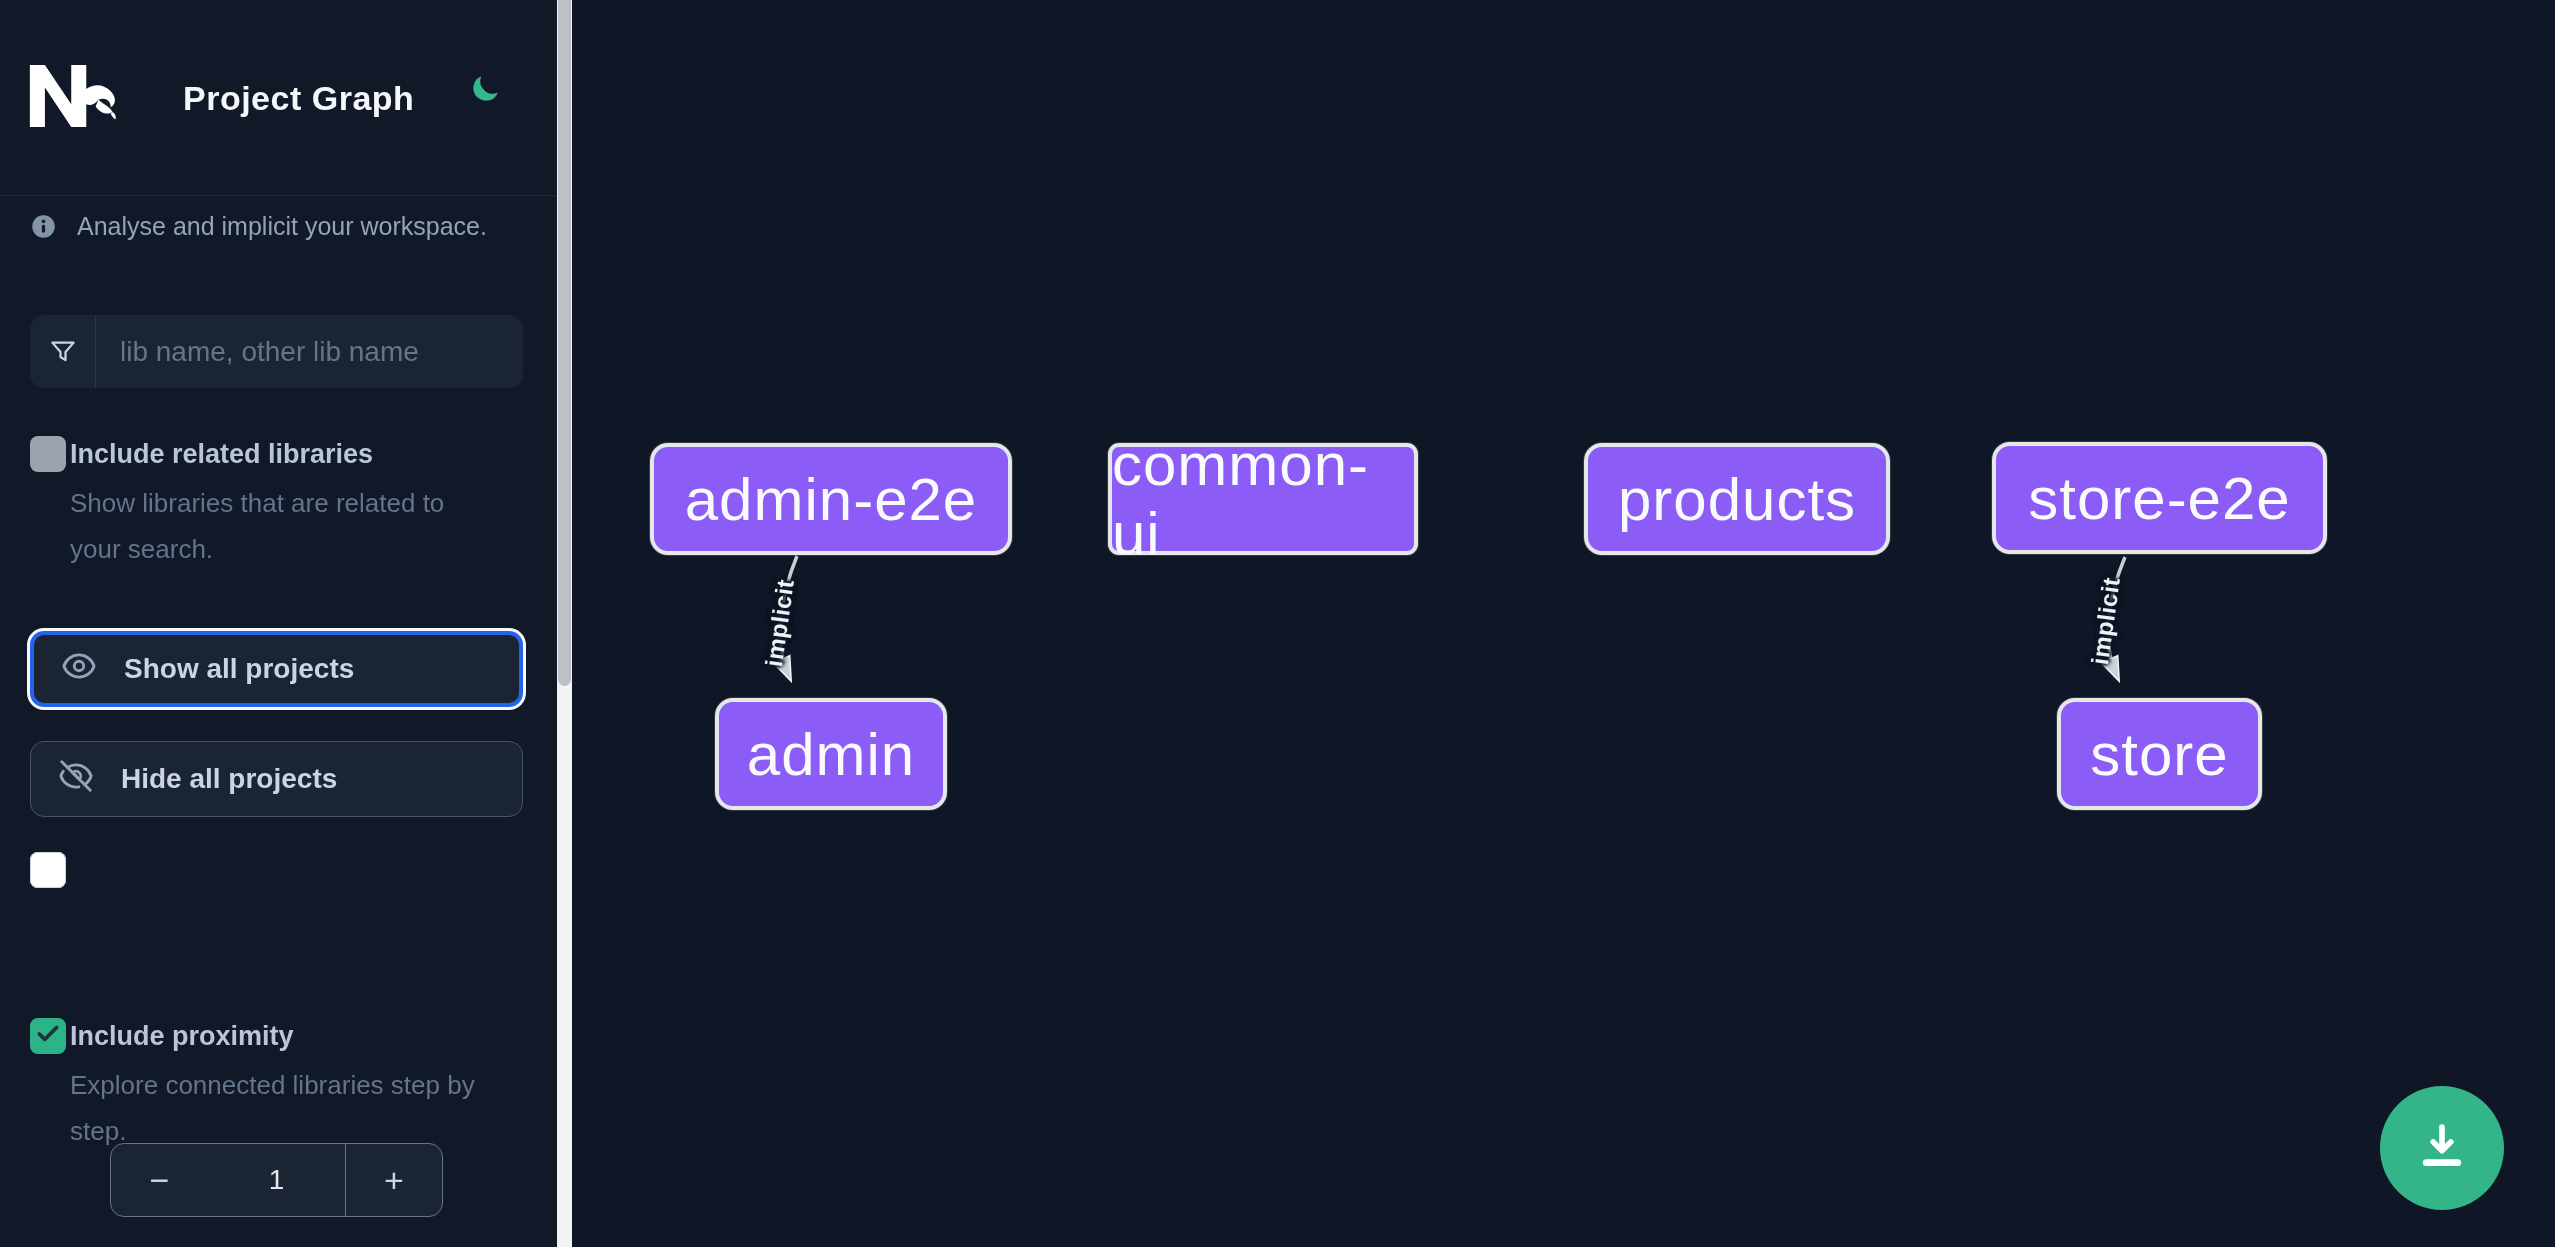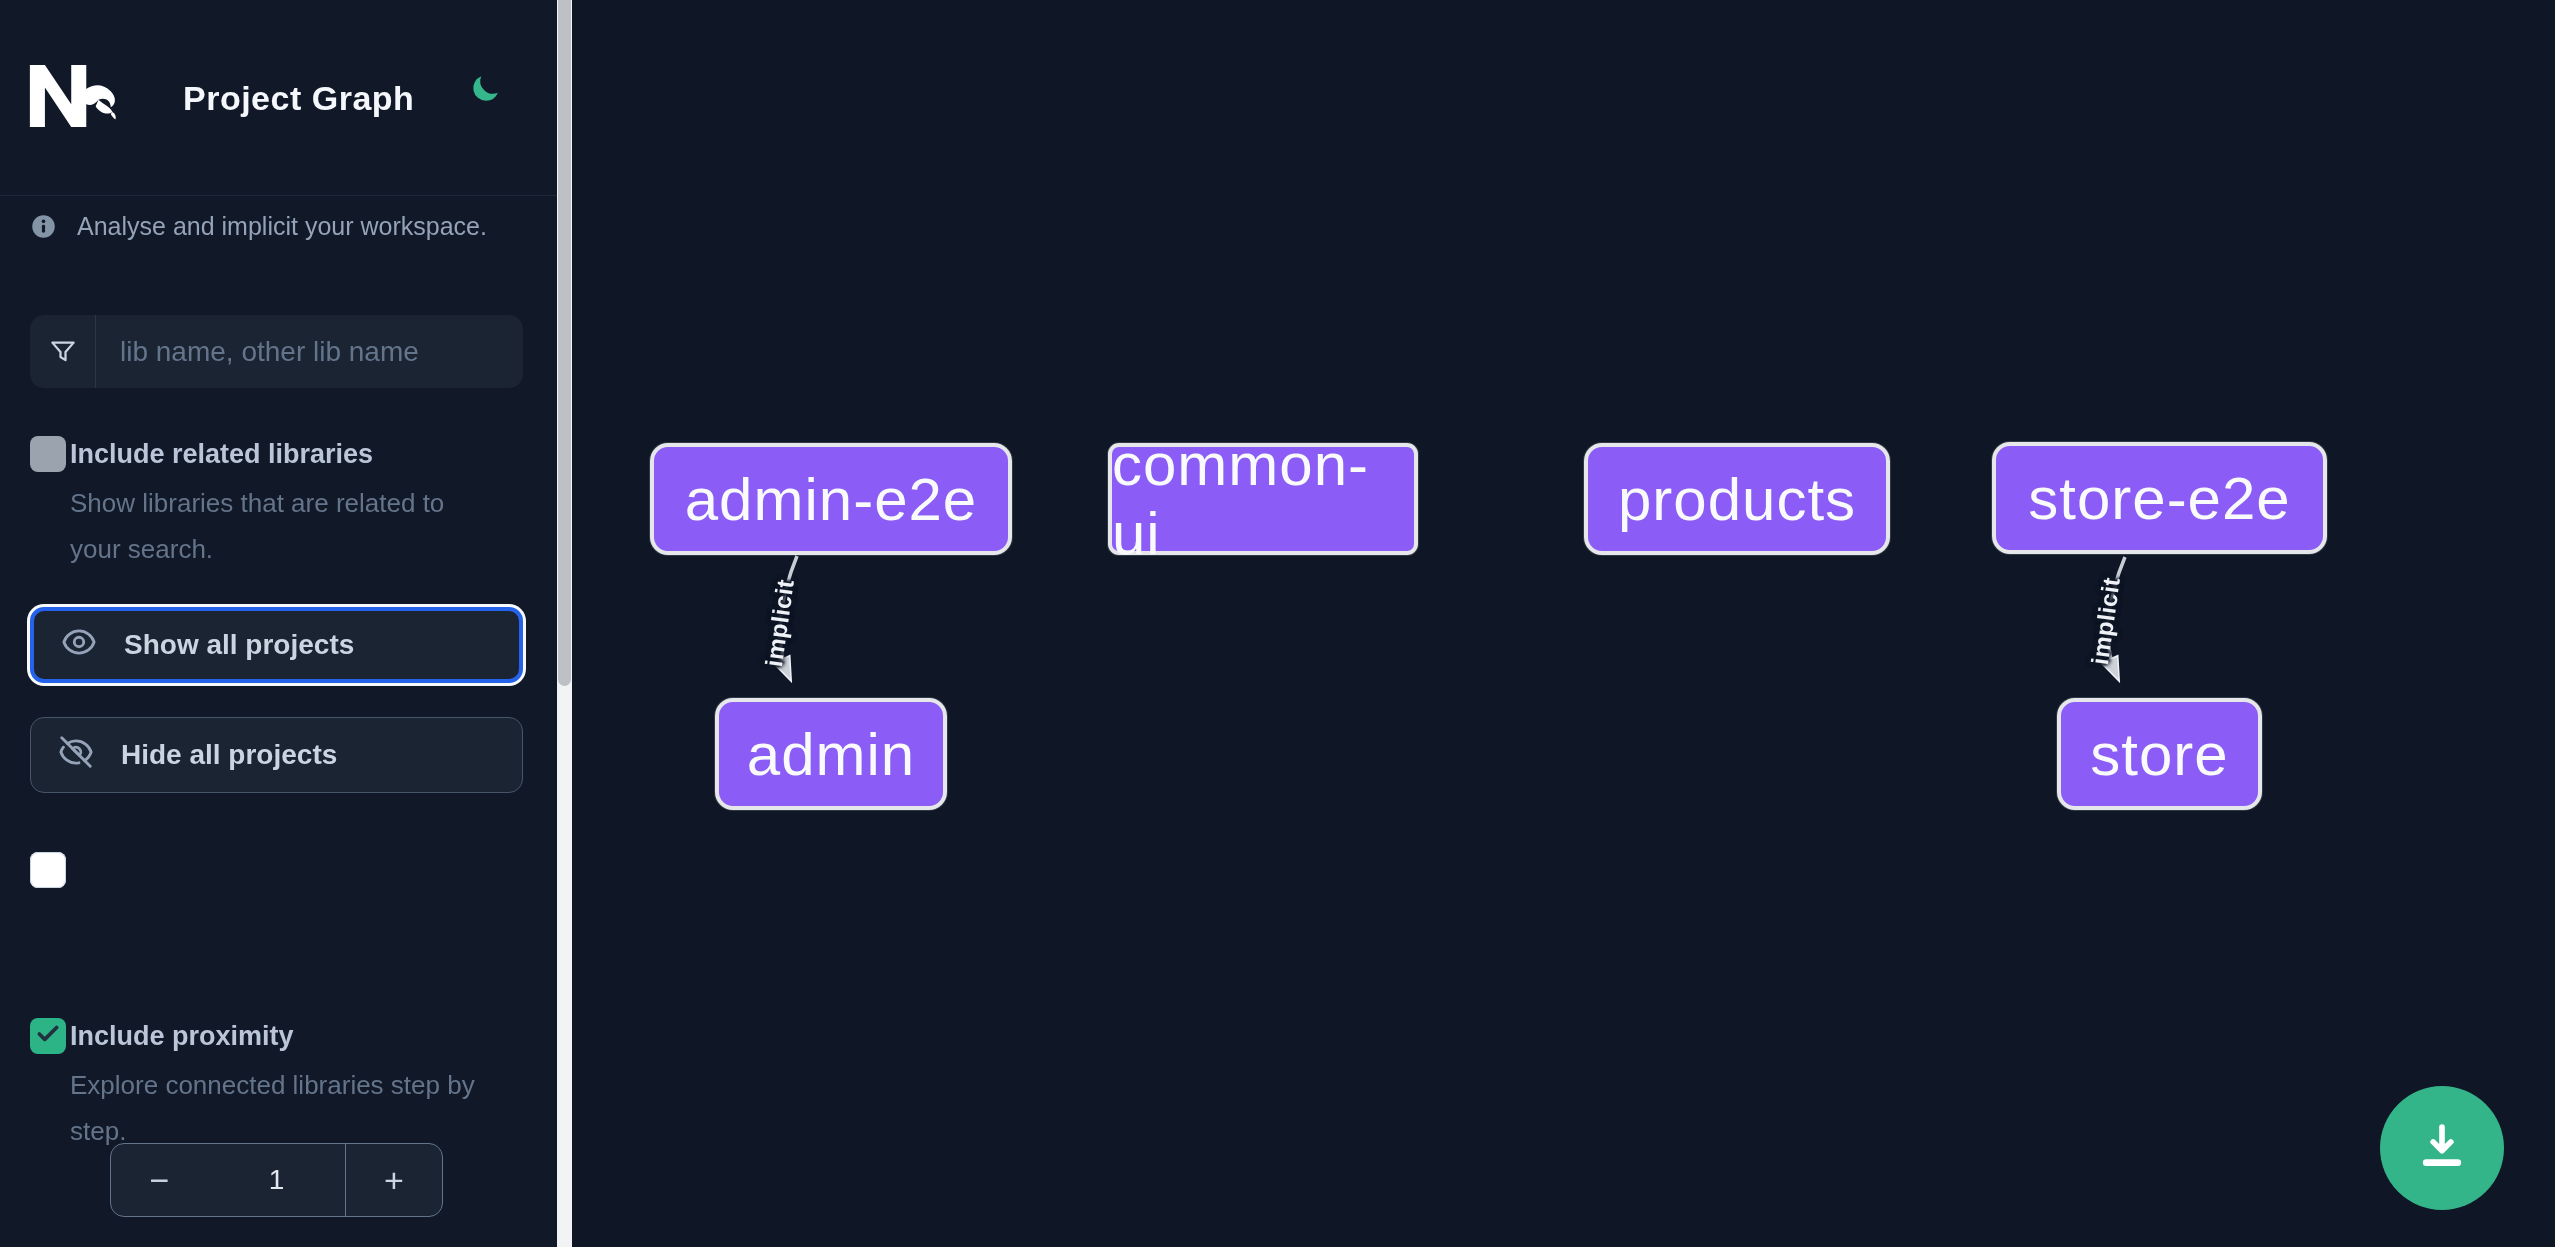--- a/index.html
+++ b/index.html
@@ -76,21 +76,21 @@
   .opt-desc {
     margin-top:8px; font-size:26px; color:#64748b; line-height:46px;
   }
 
   .sb-btn {
     position:absolute; left:30px; width:493px; height:76px;
     display:flex; align-items:center;
     background:#1b2433; border-radius:14px;
     font-family:"Liberation Sans", sans-serif;
     font-size:28px; font-weight:700; color:#cbd5e1;
-    cursor:pointer; padding-left:26px; gap:26px;
+    cursor:pointer; padding-left:26px; gap:26px;margin-top:24px;
   }
   .sb-btn svg { width:38px; height:38px; color:#94a3b8; flex:none; }
   .btn-show {
     top:607px;
     border:4px solid #2563eb;
     box-shadow:0 0 0 3px #f8fafc;
   }
   .btn-hide {
     top:717px;
     border:1px solid #475569;

